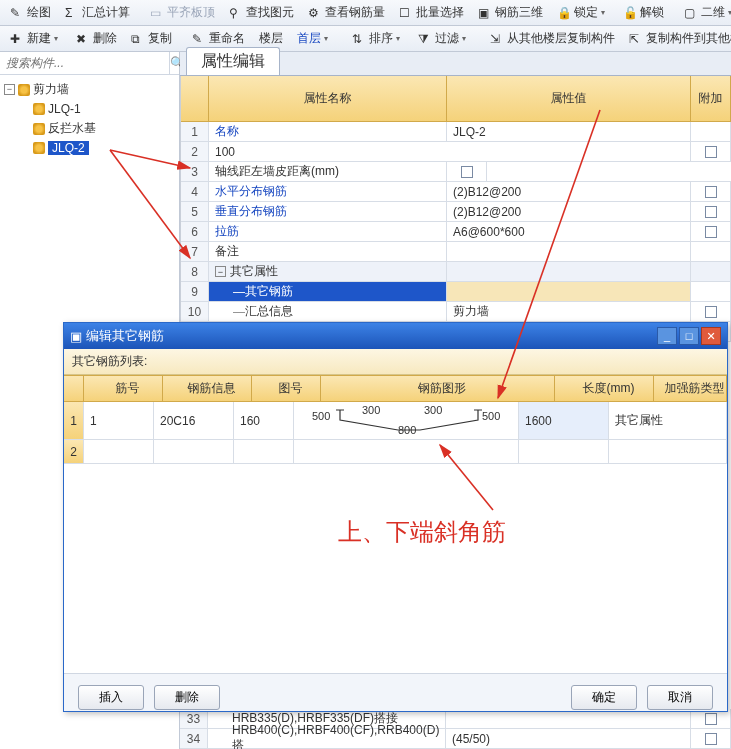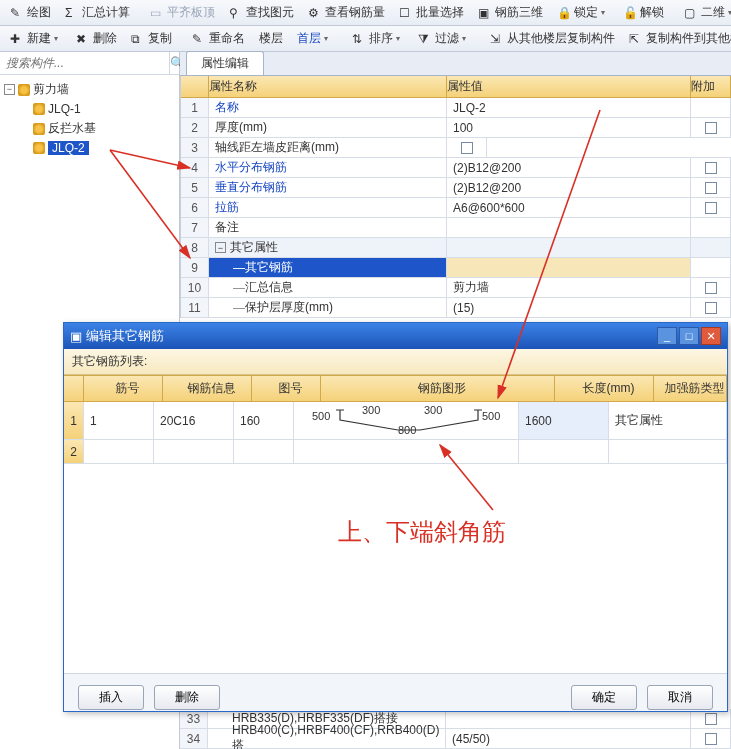--- a/index.html
+++ b/index.html
@@ -20,25 +20,25 @@
 .tree { padding: 4px 0; }
 .tree-row { display: flex; align-items: center; padding: 2px 4px; gap: 3px; cursor: pointer; }
 .tree-tgl { width: 11px; height: 11px; border: 1px solid #888; display: flex; align-items: center; justify-content: center; font-size: 9px; line-height: 1; color: #555; }
 .tree-ind { display: inline-block; }
 .tree-ico { width: 12px; height: 12px; background: radial-gradient(circle,#f7c245 35%,#d89a1a 70%); border-radius: 2px; }
 .tree-sel { background: #1e56c9; color: #fff; padding: 0 4px; }
 
 
 .right-area { position: absolute; left: 180px; top: 52px; right: 0; bottom: 0; }
 .tabstrip { height: 24px; display: flex; align-items: flex-end; background: #e8edf5; border-bottom: 1px solid #a7b4c9; padding-left: 6px; }
-.tab { padding: 3px 14px; background: #fff; border: 1px solid #a7b4c9; border-bottom: none; border-radius: 3px 3px 0 0; font-size: 12px; cursor: pointer; margin-top: 47px; }
+.tab { padding: 3px 14px; background: #fff; border: 1px solid #a7b4c9; border-bottom: none; border-radius: 3px 3px 0 0; font-size: 16px; cursor: pointer; margin-top: 47px; }
 
 .prop-grid { border-left: 1px solid #c9cfd9; }
 .pg-head { display: flex; background: linear-gradient(#fbe7b3,#f5d27a); border-bottom: 1px solid #d1a94a; }
-.pg-head > div { border-right: 1px solid #d1a94a; padding: 2px 0; font-size: 12px; }
+.pg-head > div { border-right: 1px solid #d1a94a; padding: 14px 0; text-align: center; font-size: 12px; }
 .pg-col-num { width: 28px; }
 .pg-col-name { width: 238px; }
 .pg-col-val { flex: 1; }
 .pg-col-extra { width: 40px; }
 
 .pg-row { display: flex; border-bottom: 1px solid #d7dde6; height: 20px; align-items: stretch; }
 .pg-row > div { border-right: 1px solid #d7dde6; padding: 2px 6px; font-size: 12px; display: flex; align-items: center; }
 .pg-row .num { width: 28px; justify-content: center; background: #f2f5fa; color: #555; }
 .pg-row .name { width: 238px; }
 .pg-row .val { flex: 1; }
@@ -231,23 +231,20 @@
         <div class="pg-row">
           <div class="num">1</div>
           <div class="name">
             <span class="name-blue">名称</span>
           </div>
           <div class="val">JLQ-2</div>
           <div class="extra"></div>
         </div>
         <div class="pg-row">
           <div class="num">2</div>
-          <div class="name">
-            <span>厚度(mm)</span>
-          </div>
           <div class="val">100</div>
           <div class="extra">
             <span class="chk"></span>
           </div>
         </div>
         <div class="pg-row">
           <div class="num">3</div>
           <div class="name">
             <span>轴线距左墙皮距离(mm)</span>
           </div>

